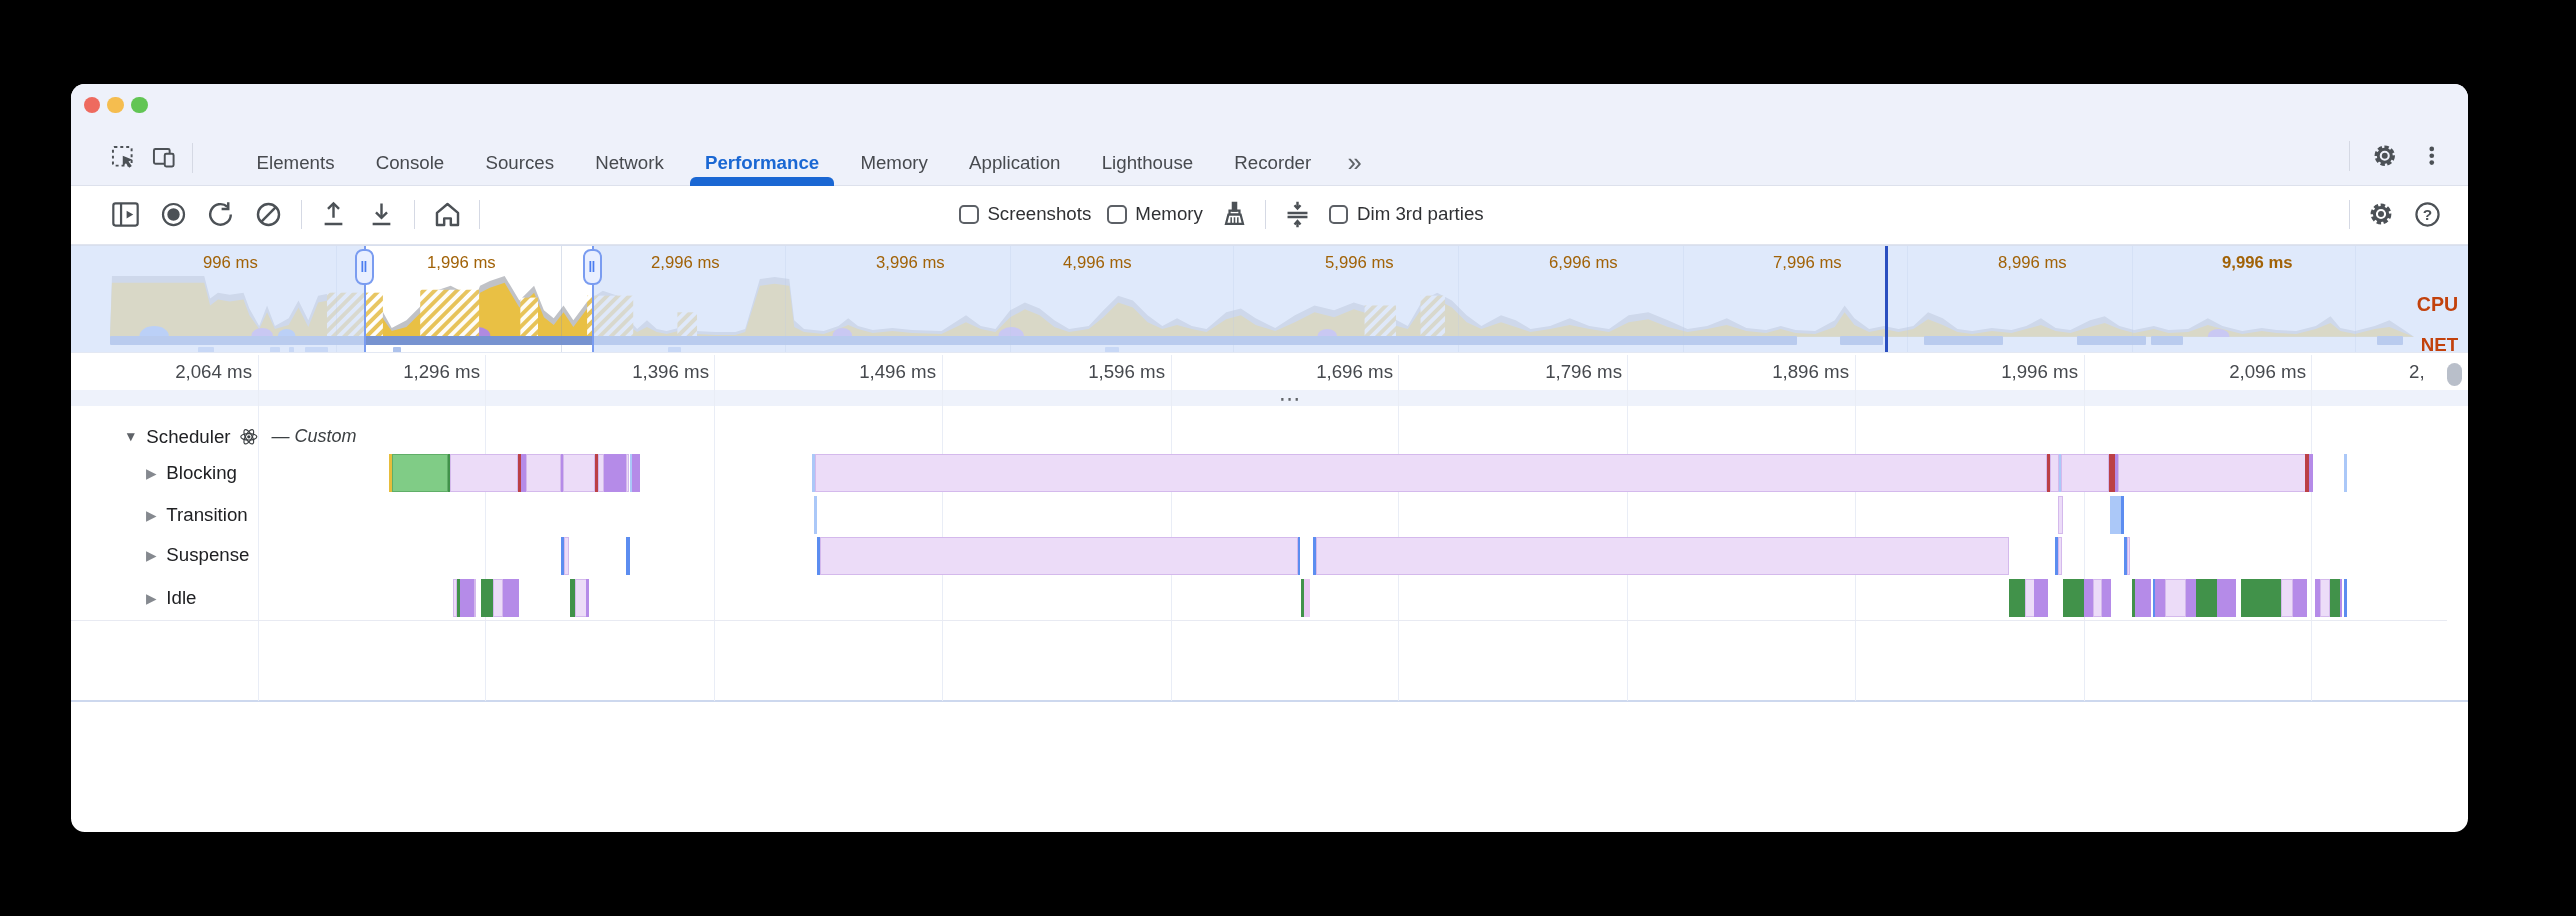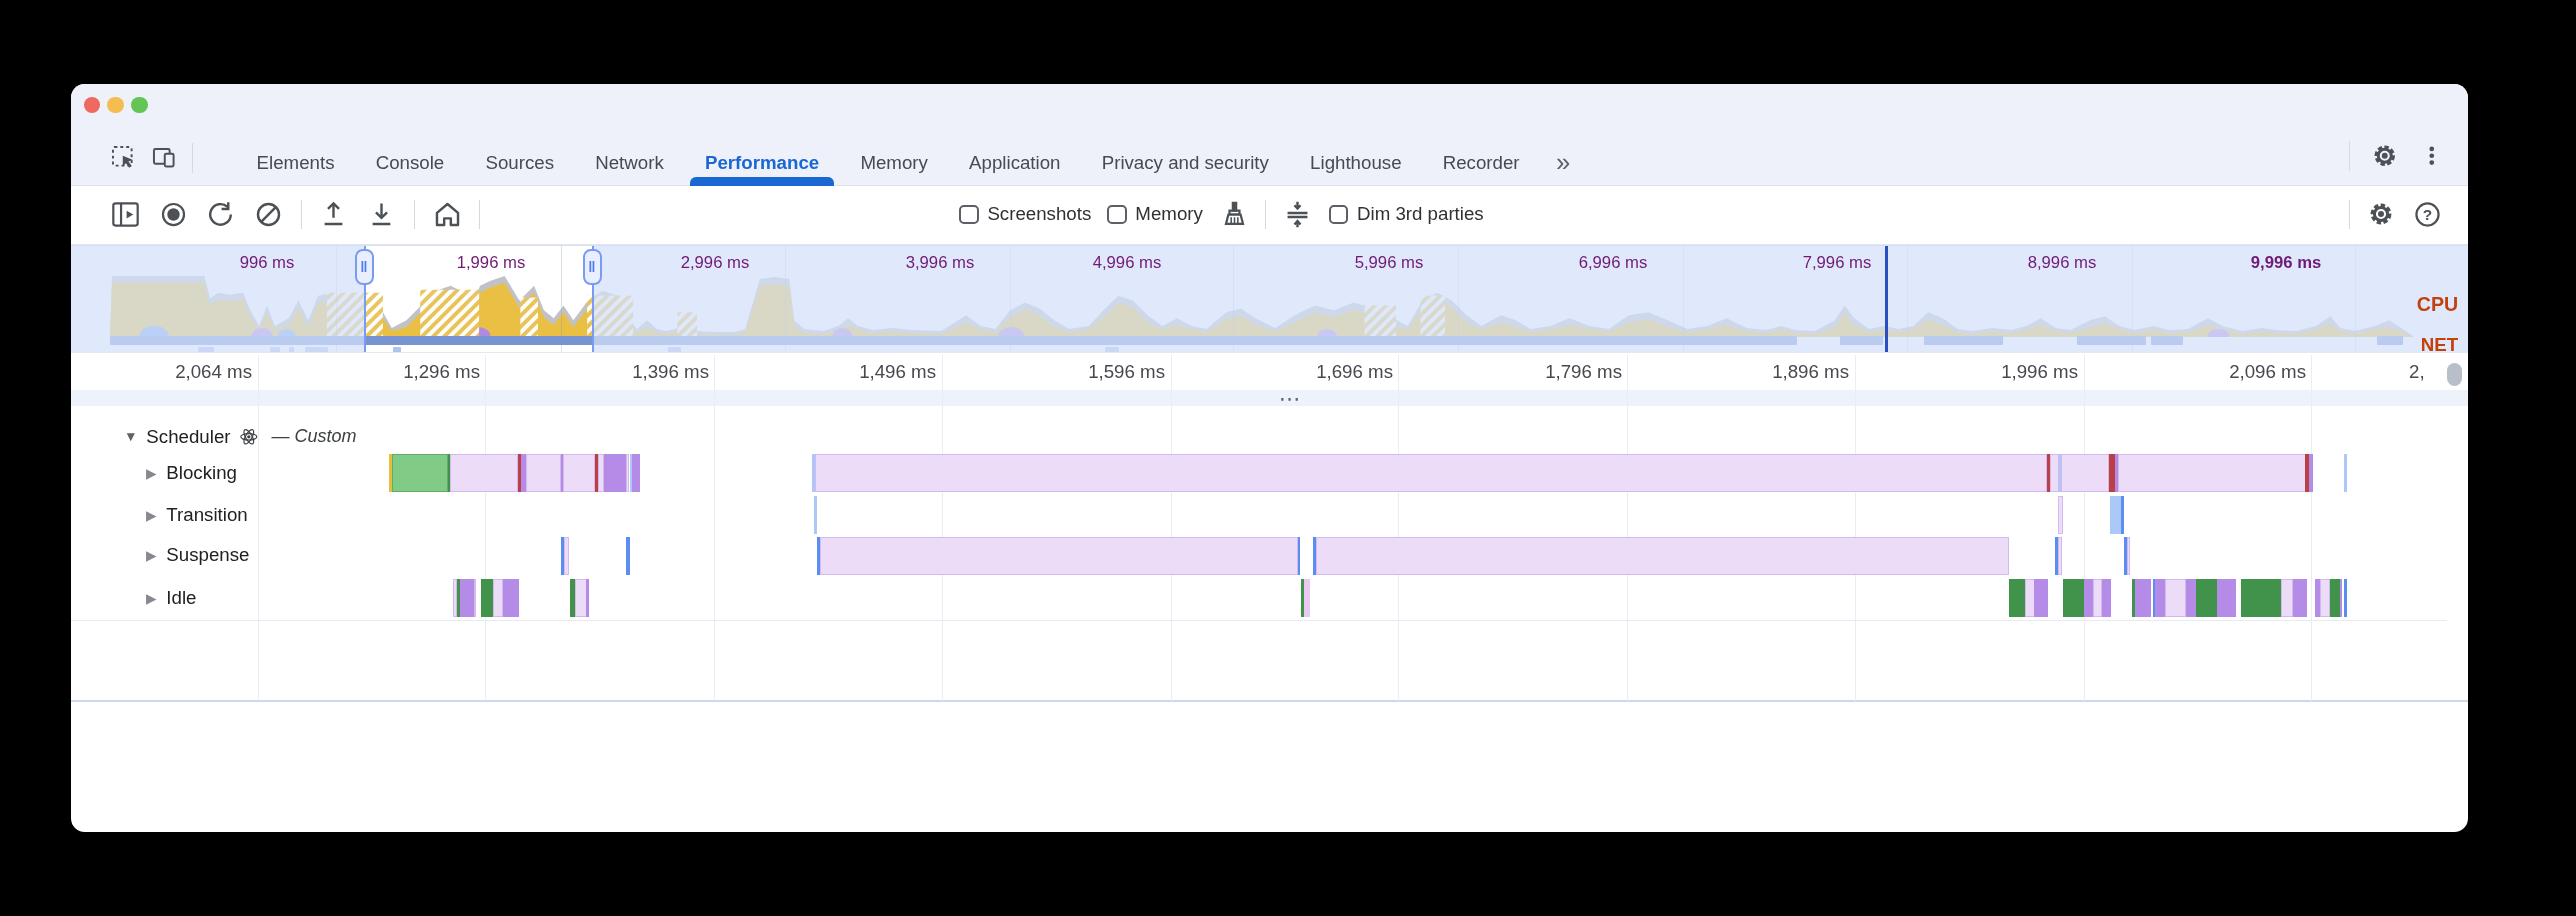--- a/index.html
+++ b/index.html
@@ -27,21 +27,21 @@
   #tb-right { position:absolute; right:25.5px; top:12.8px; display:flex; align-items:center; gap:15.7px; }
   .checkbox { width:19.6px; height:19.6px; border:2px solid #5c6066; border-radius:4.9px; background:#fff; }
   .cb-label { font-size:18.7px; color:#303134; margin-left:8.8px; white-space:nowrap; }
   .cb-wrap { display:flex; align-items:center; }
   .icon-btn { display:flex; align-items:center; justify-content:center; }
 
   
   #overview { position:absolute; left:0; top:161px; width:2397px; height:108px; background:#fff;
               border-top:1px solid #d8dfee; border-bottom:1px solid #e3e8f3; overflow:hidden; }
   .ov-grid { position:absolute; top:0; width:1px; height:108px; background:rgba(125,146,188,.28); }
-  .ov-label { position:absolute; top:6.9px; width:128px; text-align:center; font-size:16.7px; color:#701a75; }
+  .ov-label { position:absolute; top:6.9px; width:128px; text-align:left; font-size:16.7px; color:#a16207; }
   .ov-dim { position:absolute; top:0; height:108px; background:rgba(210,224,249,.72); }
   .ov-hline { position:absolute; top:0; width:2px; height:108px; background:#7a9cf0; }
   .ov-pill { position:absolute; top:2.9px; width:18.7px; height:36px; background:#e9efff; border:2px solid #7a9cf0; border-radius:7.9px;
              display:flex; align-items:center; justify-content:center; color:#4c7df0; font-size:14.7px; font-weight:bold; letter-spacing:1px; }
   #ov-marker { position:absolute; top:0; width:2.9px; height:108px; background:#2a4fc0; }
   .net-main { position:absolute; top:90px; height:8.8px; background:#7793d0; border-radius:1px; }
   .net-sub  { position:absolute; top:101px; height:5.9px; background:#adc2ec; border-radius:1px; }
   .ov-side-label { position:absolute; width:88px; text-align:right; font-weight:bold; color:#c2410c; }
 
   
@@ -103,21 +103,20 @@
       </div>
 
       <div id="tab-list">
           <div class="tab">Elements</div>
           <div class="tab">Console</div>
           <div class="tab">Sources</div>
           <div class="tab">Network</div>
           <div class="tab selected">Performance</div>
           <div class="tab">Memory</div>
           <div class="tab">Application</div>
-          <div class="tab">Privacy and security</div>
           <div class="tab">Lighthouse</div>
           <div class="tab">Recorder</div>
           <div id="tab-more">»</div>
         </div>
 
       <div id="tab-right">
         <span class="vsep"></span>
         <span class="icon-btn">
           <svg class="icon" width="29.5" height="29.5" viewBox="0 0 30 30" fill="none">
             <circle cx="15" cy="15" r="8.4" stroke="#4c5156" stroke-width="4" stroke-dasharray="4.2 2.3"></circle>

